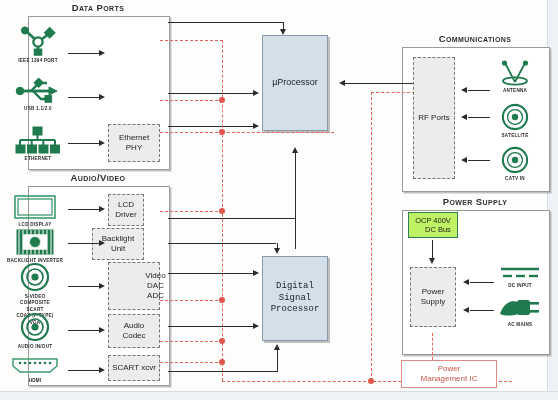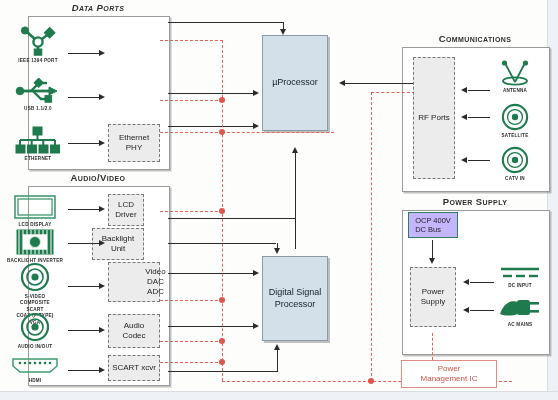--- a/index.html
+++ b/index.html
@@ -19,22 +19,22 @@
         display:flex;align-items:center;justify-content:center;text-align:center;
         font-size:8px;color:#1d1d1d;line-height:1.22;padding:1px;box-sizing:border-box;}
 
   
   .proc{position:absolute;background:#d3dfe9;border:1px solid #8a9aa6;
         box-shadow:2px 2px 0 rgba(130,130,130,.5);
         display:flex;align-items:center;justify-content:center;text-align:center;
         font-size:9px;color:#15202a;line-height:1.3;box-sizing:border-box;}
 
   
-  .gblk{position:absolute;background:#c4b5fd;border:1.4px solid #2f7d5d;
-        display:flex;align-items:center;justify-content:center;text-align:left;
+  .gblk{position:absolute;background:#bef264;border:1.4px solid #2f7d5d;
+        display:flex;align-items:center;justify-content:center;text-align:right;
         font-size:7.5px;color:#1d1d1d;line-height:1.25;box-sizing:border-box;}
 
   
   .pblk{position:absolute;background:#ffffff;border:1.3px solid #e08b84;
         display:flex;align-items:center;justify-content:center;text-align:center;
         font-size:8px;color:#c9564b;line-height:1.25;box-sizing:border-box;}
 
   
   .conn{position:absolute;display:flex;flex-direction:column;align-items:center;}
   .conn .cap{font-size:4.6px;letter-spacing:.25px;color:#2b2b2b;text-align:center;
@@ -54,21 +54,21 @@
   .dot{position:absolute;width:6px;height:6px;border-radius:50%;background:#e0564c;}
 </style>
 </head>
 <body>
 
 <div id="canvas">
   <div class="sheet"></div>
   <div class="edge-r"></div>
   <div class="edge-b"></div>
 
-  <div class="grp-title" style="left:28px;top:2px;width:140px;font-style:italic;">Data Ports</div>
+  <div class="grp-title" style="left:28px;top:2px;width:140px;">Data Ports</div>
   <div class="grp-title" style="left:28px;top:172px;width:140px;">Audio/Video</div>
   <div class="grp-title" style="left:400px;top:33px;width:150px;">Communications</div>
   <div class="grp-title" style="left:400px;top:196px;width:150px;">Power Supply</div>
 
   <div class="panel" style="left:28px;top:16px;width:140px;height:152px;"></div>
   <div class="panel" style="left:28px;top:186px;width:140px;height:198px;"></div>
   <div class="panel" style="left:402px;top:47px;width:146px;height:143px;"></div>
   <div class="panel" style="left:402px;top:210px;width:146px;height:143px;"></div>
 
   <div class="conn" style="left:6px;top:26px;width:64px;">
@@ -182,40 +182,40 @@
         <circle cx="40" cy="7" r="1.3"></circle>
       </g>
     </svg>
     <div class="cap">HDMI</div>
   </div>
 
   <div class="dblk" style="left:108px;top:194px;width:36px;height:32px;white-space:pre-line;">LCD
 Driver</div>
   <div class="dblk" style="left:92px;top:228px;width:52px;height:32px;white-space:pre-line;">Backlight
 Unit</div>
-  <div class="dblk" style="left:108px;top:262px;width:52px;height:40px;white-space:pre-line;padding-left:44px;">Video
+  <div class="dblk" style="left:108px;top:262px;width:52px;height:48px;white-space:pre-line;padding-left:44px;">Video
 DAC
 ADC</div>
   <div class="dblk" style="left:108px;top:314px;width:52px;height:34px;white-space:pre-line;">Audio
 Codec</div>
   <div class="dblk" style="left:108px;top:355px;width:52px;height:26px;white-space:pre-line;">SCART xcvr</div>
 
   <div class="hline" style="left:68px;top:209px;width:32px;"></div>
   <div class="ar right" style="left:99px;top:205.5px;"></div>
   <div class="hline" style="left:68px;top:243px;width:32px;"></div>
   <div class="ar right" style="left:99px;top:239.5px;"></div>
   <div class="hline" style="left:68px;top:286px;width:32px;"></div>
   <div class="ar right" style="left:99px;top:282.5px;"></div>
   <div class="hline" style="left:68px;top:330px;width:32px;"></div>
   <div class="ar right" style="left:99px;top:326.5px;"></div>
   <div class="hline" style="left:68px;top:370px;width:32px;"></div>
   <div class="ar right" style="left:99px;top:366.5px;"></div>
 
   <div class="proc" style="left:262px;top:35px;width:66px;height:96px;white-space:pre-line;">µProcessor</div>
-  <div class="proc" style="left:262px;top:256px;width:66px;height:85px;white-space:pre-line;">Digital Signal
+  <div class="proc" style="left:262px;top:256px;width:66px;height:85px;white-space:pre-line;font-family:Liberation Mono, monospace;">Digital Signal
 Processor</div>
 
   <div class="hline" style="left:168px;top:22px;width:116px;"></div>
   <div class="vline" style="left:283px;top:22px;height:8px;"></div>
   <div class="ar down" style="left:279.8px;top:29px;"></div>
 
   <div class="hline" style="left:168px;top:93px;width:86px;"></div>
   <div class="ar right" style="left:253px;top:89.5px;"></div>
 
   <div class="hline" style="left:168px;top:126px;width:86px;"></div>

